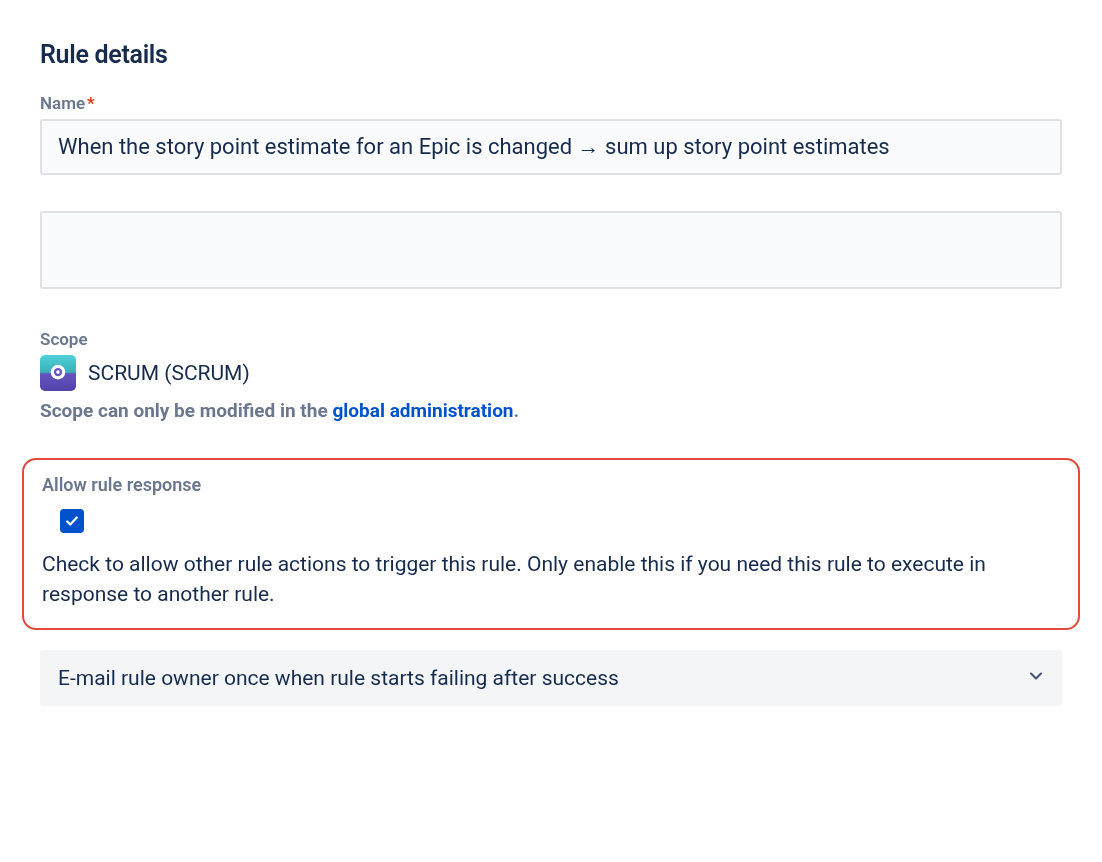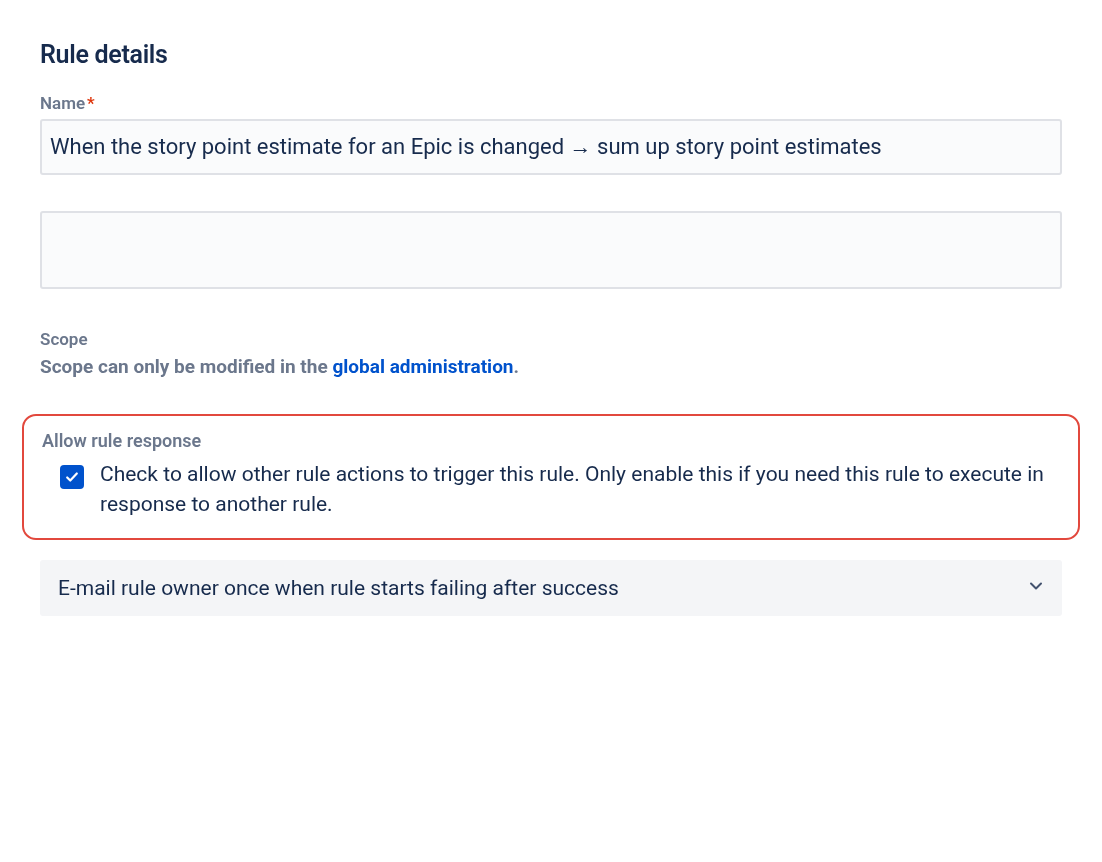--- a/index.html
+++ b/index.html
@@ -34,21 +34,21 @@
     .required-asterisk {
       color: #DE350B;
       margin-left: 2px;
     }
     .text-input {
       width: 100%;
       height: 56px;
       border: 2px solid #DFE1E6;
       border-radius: 3px;
       background: #FAFBFC;
-      padding: 0 8px;
+      padding: 0 16px;
       font-size: 22px;
       color: #172B4D;
       font-family: inherit;
       overflow: hidden;
       text-overflow: clip;
       white-space: nowrap;
     }
     .textarea-input {
       width: 100%;
       height: 78px;
@@ -109,20 +109,21 @@
       font-weight: 600;
       color: #6B778C;
       margin-bottom: 8px;
       display: block;
     }
     .checkbox-row {
       display: flex;
       align-items: flex-start;
       gap: 16px;
       margin-top: 6px;
+      flex-direction: column;
     }
     .checkbox {
       width: 24px;
       height: 24px;
       background: #0052CC;
       border-radius: 4px;
       margin-left: 18px;
       margin-top: 6px;
       flex-shrink: 0;
       display: flex;
@@ -178,20 +179,30 @@
   </label>
   <input type="text" class="text-input" value="When the story point estimate for an Epic is changed → sum up story point estimates" style="">
 </div>
 
 <div class="field-group">
   <textarea class="textarea-input" style=""></textarea>
 </div>
 
 <div class="field-group">
   <label class="field-label">Scope</label>
+  <div class="scope-row">
+    <div class="project-avatar">
+      <svg viewBox="0 0 24 24" fill="none">
+        <circle cx="12" cy="11" r="8" fill="#ffffff"></circle>
+        <circle cx="12" cy="11" r="4.5" fill="#6554C0"></circle>
+        <circle cx="12" cy="11" r="2" fill="#ffffff"></circle>
+      </svg>
+    </div>
+    <span class="scope-value">SCRUM (SCRUM)</span>
+  </div>
   <div class="scope-hint">
     <span>Scope can only be modified in the </span><a href="#">global administration</a><span>.</span>
   </div>
 </div>
 
 <div class="highlight-box">
   <span class="section-label">Allow rule response</span>
   <div class="checkbox-row">
     <div class="checkbox">
       <svg viewBox="0 0 16 16">

